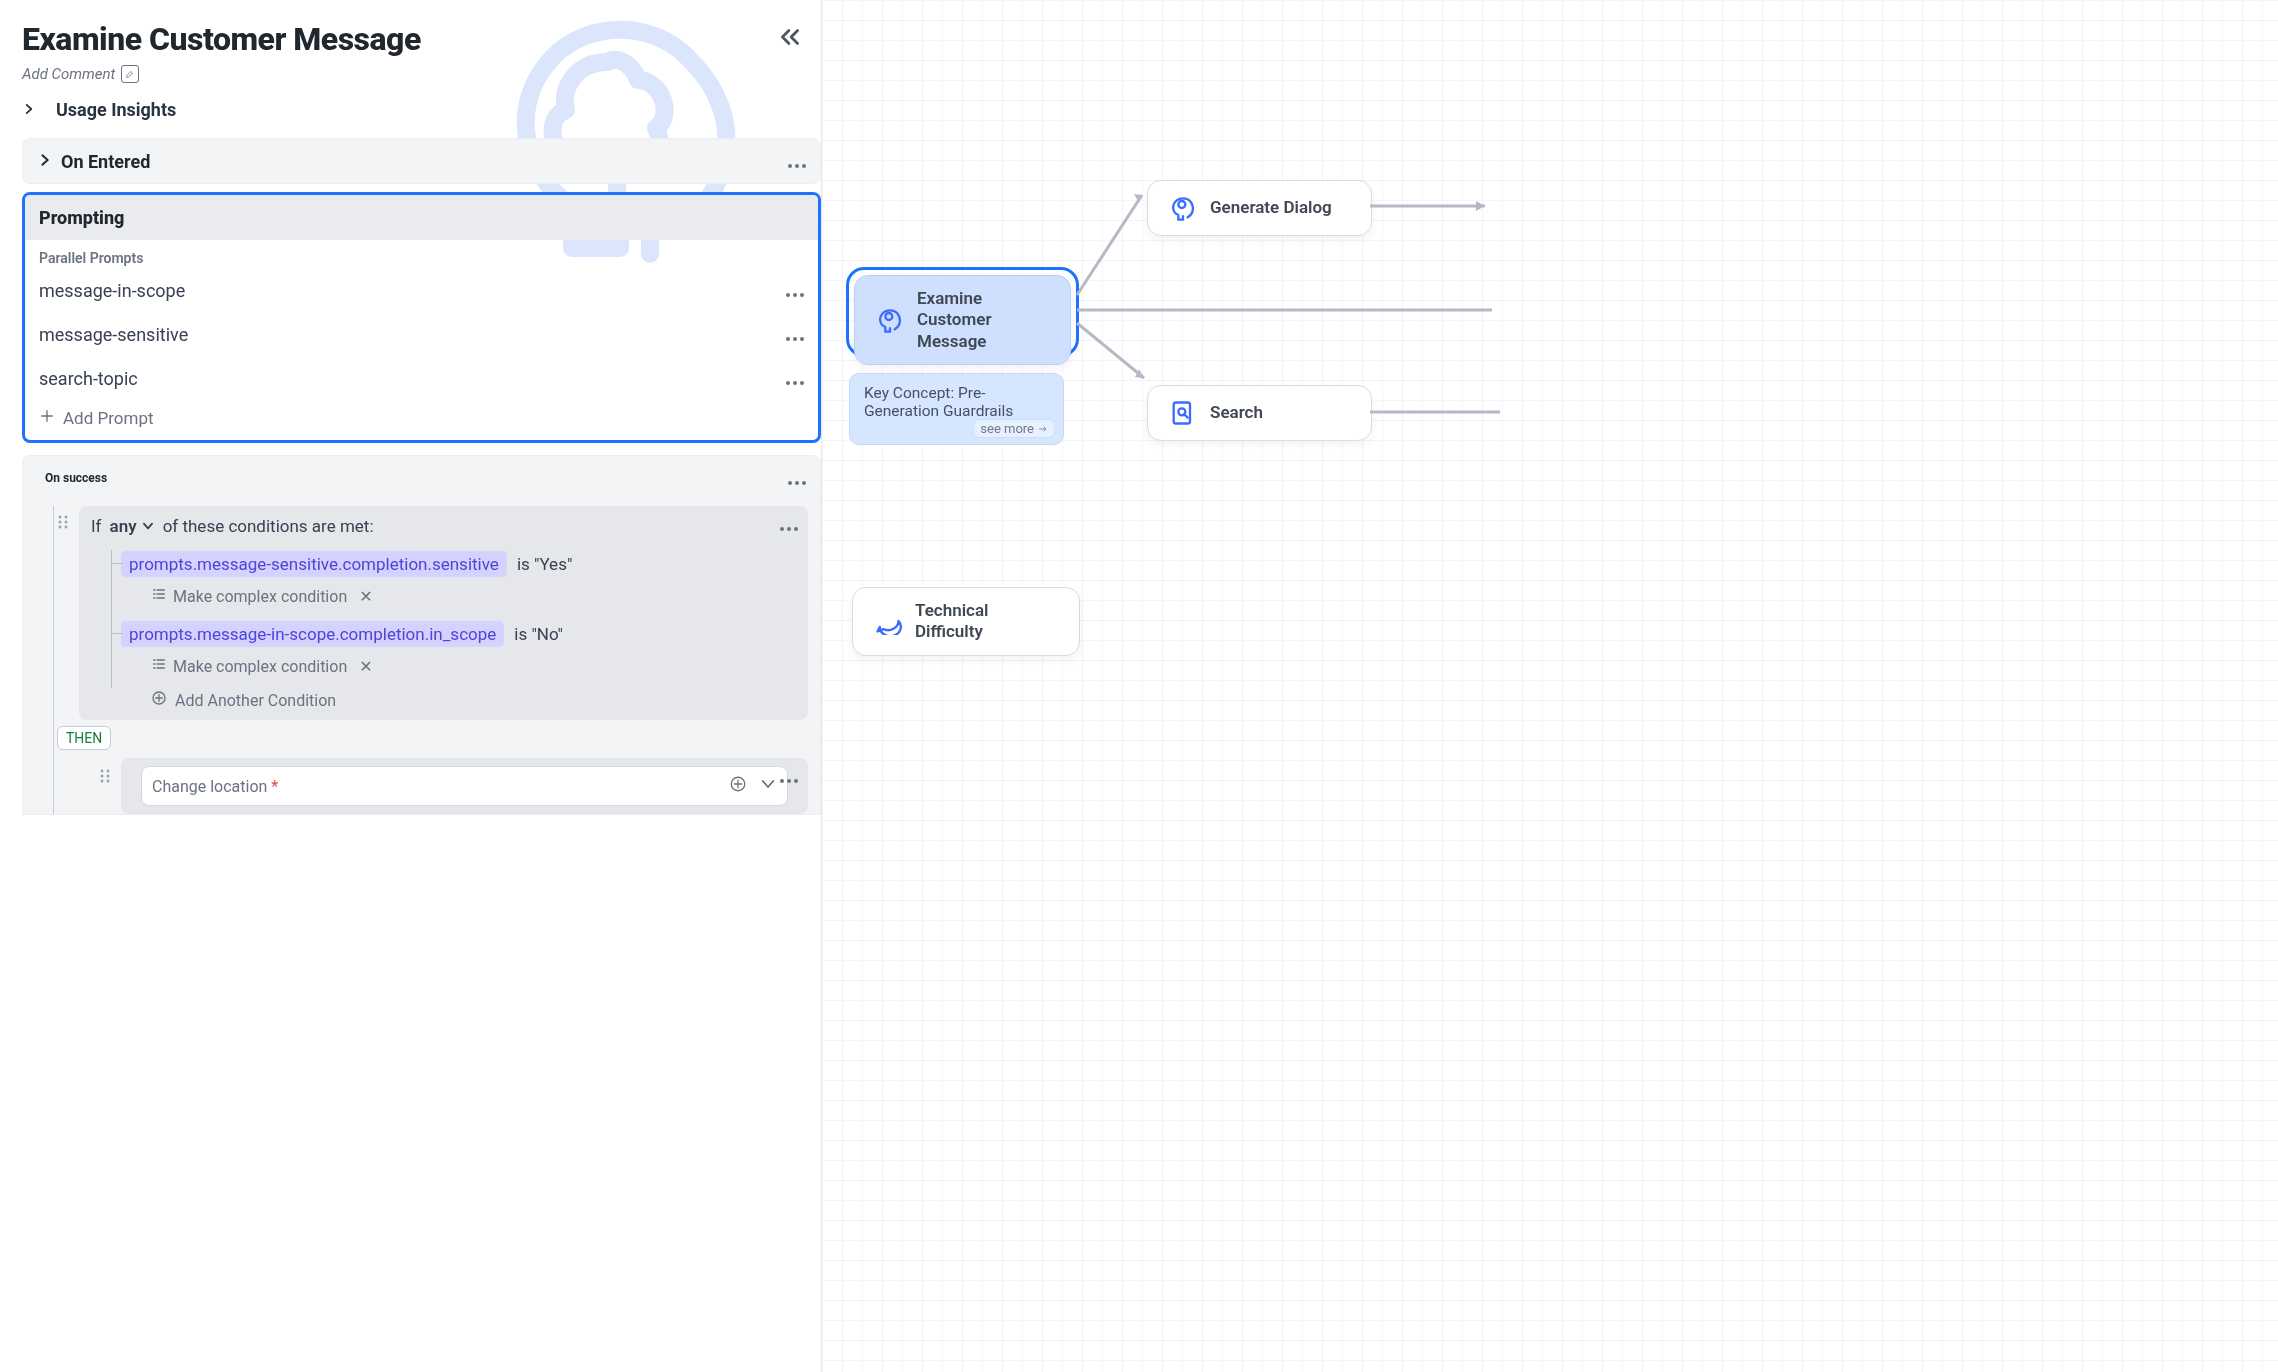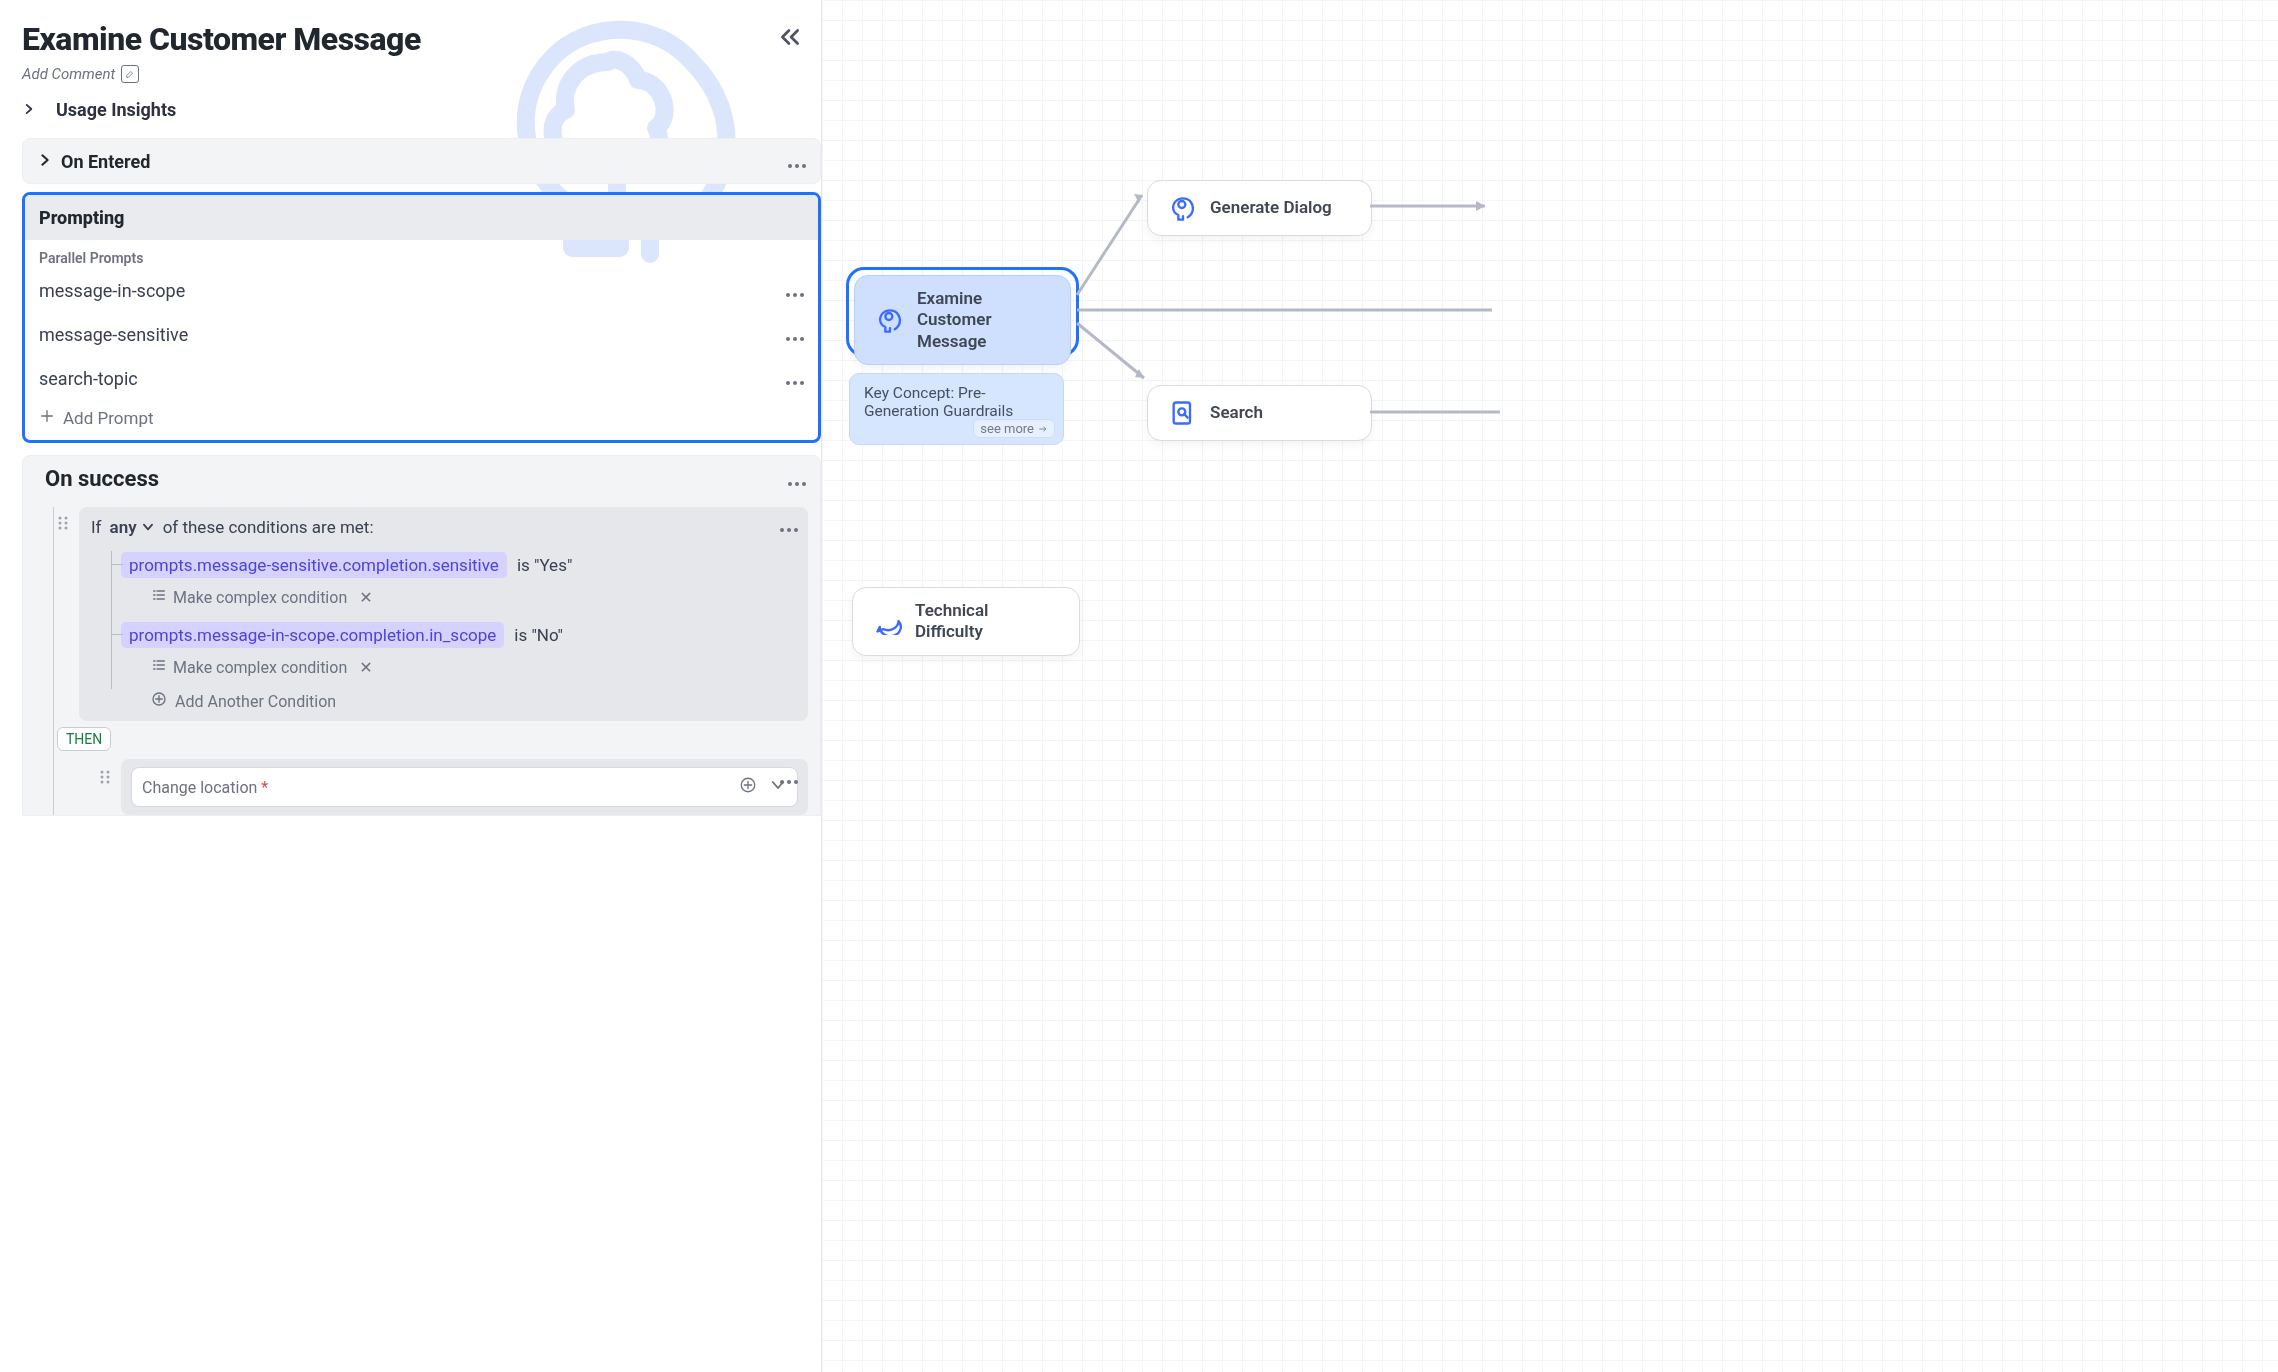--- a/index.html
+++ b/index.html
@@ -123,21 +123,21 @@
     margin-top: 12px;
     background:#f3f4f6;
     border:1px solid #eceef1;
     border-radius:8px 8px 0 0;
     padding:0;
   }
   .on-success-head {
     display:flex; align-items:center; justify-content:space-between;
     padding: 10px 14px;
     font-weight:700;
-    font-size:22px;
+    font-size:12px;
   }
   .on-success-head .left-part{display:flex;align-items:center;gap:8px;}
   .tree {
     position:relative;
     padding: 6px 12px 0 28px;
   }
   .tree .vbar{ position:absolute; left:30px; top:6px; bottom:0; width:1px; background:#c9ced6; }
   .card {
     background:#e5e7eb;
     border-radius:8px;
@@ -158,21 +158,21 @@
   .pill{ background:#d5d2ff; color:#4d44d8; padding:3px 8px; border-radius:5px; font-size:17px; font-family:inherit;}
   .eq{ font-size:17px; color:#374151;}
   .mk-complex{ display:flex; align-items:center; gap:6px; color:#6b7280; font-size:16px; margin-left:30px; padding:4px 0 10px 0;}
   .mk-complex .ic svg{width:16px;height:16px;}
   .mk-complex .x{ margin-left:6px; color:#6b7280; cursor:pointer;}
   .add-cond{ display:flex; align-items:center; gap:8px; color:#6b7280; font-size:16px; margin-left:30px; padding:4px 0 4px 0; cursor:pointer;}
   .add-cond .ic svg{width:16px;height:16px;}
   .then-chip{ display:inline-block; border:1px solid #c9ced6; background:#fff; color:#15803d; font-size:14px; padding:3px 8px; border-radius:6px; margin: 6px 0 0 6px;}
   .action-card{
     background:#e5e7eb; border-radius:8px; margin-left:70px; margin-top:8px;
-    padding:8px 10px; position:relative;
+    padding:8px 20px; position:relative;
   }
   .action-card .dots-abs{position:absolute; top:6px; right:10px;}
   .action-card .grip{left:-22px; top:10px;}
   .action-field{
     background:#fff; border:1px solid #d3d8e0; border-radius:8px;
     display:flex; align-items:center; justify-content:space-between;
     padding:8px 10px;
   }
   .action-field .label{ color:#6b7280; font-size:16px;}
   .action-field .req{ color:#e34848;}

